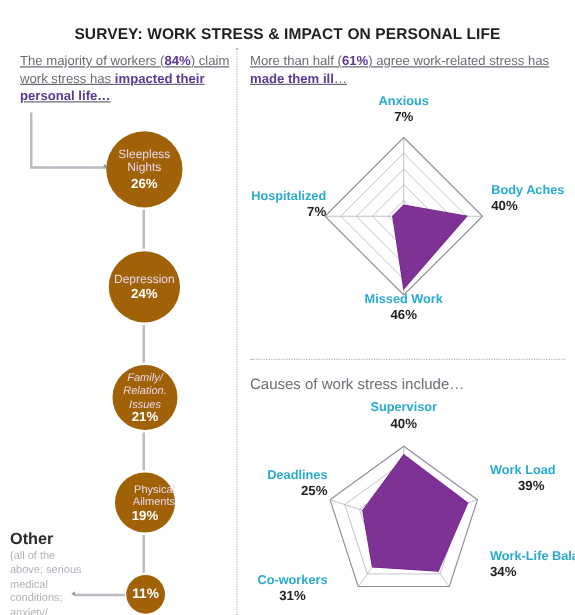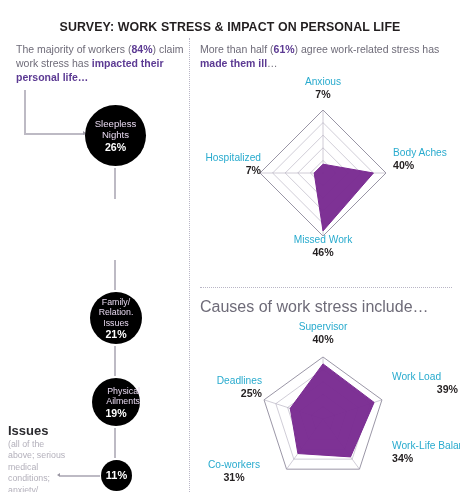--- a/index.html
+++ b/index.html
@@ -22,45 +22,45 @@
     position:absolute;left:189px;top:22px;width:0;height:470px;
     border-left:1.5px dotted #b9b6c6;
   }
   .h-divider{
     position:absolute;left:200px;top:271px;width:252px;height:0;
     border-top:1.5px dotted #b9b6c6;
   }
 
   
   .intro{
-    position:absolute;font-size:10.5px;line-height:14.2px;color:#6e6b78;
+    position:absolute;font-size:10.5px;line-height:14.2px;color:#6e6b78;text-decoration:underline;
   }
   .intro .em{color:#5c3a93;font-weight:bold;}
   #intro-left{left:16px;top:26px;width:168px;}
   #intro-right{left:200px;top:26px;width:240px;}
   #causes-label{
     position:absolute;left:200px;top:284px;width:240px;
-    font-size:16px;line-height:14px;color:#6e6b78;
+    font-size:12px;line-height:14px;color:#6e6b78;
   }
 
   
   .bubble{
-    position:absolute;border-radius:50%;background:#000000;
+    position:absolute;border-radius:50%;background:#a16207;
     color:#ffffff;display:flex;flex-direction:column;
     align-items:center;justify-content:center;text-align:center;
     line-height:11.5px;
   }
   .bubble .lbl{font-size:9.6px;font-weight:normal;color:#e7d8ef;}
   .bubble .pct{font-size:10.6px;font-weight:bold;color:#ffffff;margin-top:1px;}
   .bubble.small .pct{font-size:11px;margin-top:0;}
 
   #b-sleepless{left:85px;top:89px;width:61px;height:61px;}
   #b-depression{left:87px;top:185px;width:57px;height:57px;}
   #b-family{left:90px;top:276px;width:52px;height:52px;line-height:10.4px;}
-  #b-family .lbl{font-size:8.8px;}
+  #b-family .lbl{font-size:8.8px;font-style:italic;}
   #b-physical{left:92px;top:362px;width:48px;height:48px;line-height:10.2px;text-align:right;}
   #b-physical .lbl{font-size:8.8px;}
   #b-other{left:101px;top:444px;width:31px;height:31px;text-align:right;}
 
   .connector{position:absolute;background:#bdbac4;}
   .conn-v{width:1.5px;}
   .conn-h{height:1.5px;}
   #c1-v{left:24px;top:74px;width:1.5px;height:44px;}
   #c1-h{left:24px;top:117px;width:62px;height:1.5px;}
   .arrowhead{
@@ -91,38 +91,38 @@
   }
 
   
   .radar{position:absolute;}
   #radar-diamond{left:250px;top:84px;width:146px;height:146px;}
   #radar-pentagon{left:250px;top:327px;width:146px;height:146px;}
 
   
   .rlabel{position:absolute;text-align:center;}
   .rlabel .nm{
-    display:block;font-size:10.2px;font-weight:normal;color:#29abce;
+    display:block;font-size:10.2px;font-weight:bold;color:#29abce;
     line-height:12px;white-space:nowrap;
   }
   .rlabel .vl{
     display:block;font-size:10.6px;font-weight:bold;color:#231f20;
     line-height:12.5px;
   }
 
   #lbl-anxious{left:281px;top:60px;width:84px;}
   #lbl-bodyaches{left:393px;top:131px;width:62px;text-align:left;}
   #lbl-bodyaches .vl{text-align:left;}
   #lbl-missedwork{left:268px;top:218px;width:110px;}
   #lbl-hospitalized{left:187px;top:136px;width:74px;text-align:right;}
   #lbl-hospitalized .vl{text-align:right;}
 
   #lbl-supervisor{left:281px;top:305px;width:84px;}
   #lbl-workload{left:392px;top:355px;width:66px;text-align:left;}
-  #lbl-workload .vl{text-align:right;}
+  #lbl-workload .vl{text-align:center;}
   #lbl-wlb{left:392px;top:424px;width:64px;text-align:left;}
   #lbl-wlb .vl{text-align:left;}
   #lbl-coworkers{left:192px;top:443px;width:84px;}
   #lbl-deadlines{left:186px;top:359px;width:76px;text-align:right;}
   #lbl-deadlines .vl{text-align:right;}
 </style>
 </head>
 <body>
 
 <div class="stage">
@@ -150,36 +150,40 @@
   <div class="connector conn-v" id="c4"></div>
   <div class="connector conn-v" id="c5"></div>
   <div class="connector conn-h" id="c6-h"></div>
   <div class="arrowhead" id="c6-arrow"></div>
 
   <div class="bubble" id="b-sleepless">
     <span class="lbl">Sleepless Nights</span>
     <span class="pct">26%</span>
   </div>
 
+  <div class="bubble" id="b-depression">
+    <span class="lbl">Depression</span>
+    <span class="pct">24%</span>
+  </div>
 
   <div class="bubble" id="b-family">
     <span class="lbl">Family/ Relation. Issues</span>
     <span class="pct">21%</span>
   </div>
 
   <div class="bubble" id="b-physical">
     <span class="lbl">Physical Ailments</span>
     <span class="pct">19%</span>
   </div>
 
   <div class="bubble small" id="b-other">
     <span class="pct">11%</span>
   </div>
 
-  <div id="other-title">Issues</div>
+  <div id="other-title">Other</div>
   <div id="other-desc">(all of the above; serious medical conditions; anxiety/ irritability/ frustration)</div>
 
   <svg class="radar" id="radar-diamond" viewBox="0 0 146 146">
     <g class="grid" id="grid-diamond">
         <polygon points="73,10 136,73 73.00000000000001,136 10,73.00000000000001" fill="none" stroke="#8e8a9c" stroke-width="0.9"></polygon>
         <polygon points="73,22.6 123.4,73 73,123.4 22.6,73.00000000000001" fill="none" stroke="#a8a4b6" stroke-width="0.55"></polygon>
         <polygon points="73,35.2 110.8,73 73,110.8 35.2,73" fill="none" stroke="#a8a4b6" stroke-width="0.55"></polygon>
         <polygon points="73,47.8 98.2,73 73,98.2 47.8,73" fill="none" stroke="#a8a4b6" stroke-width="0.55"></polygon>
         <polygon points="73,60.4 85.6,73 73,85.6 60.4,73" fill="none" stroke="#a8a4b6" stroke-width="0.55"></polygon>
       </g>

